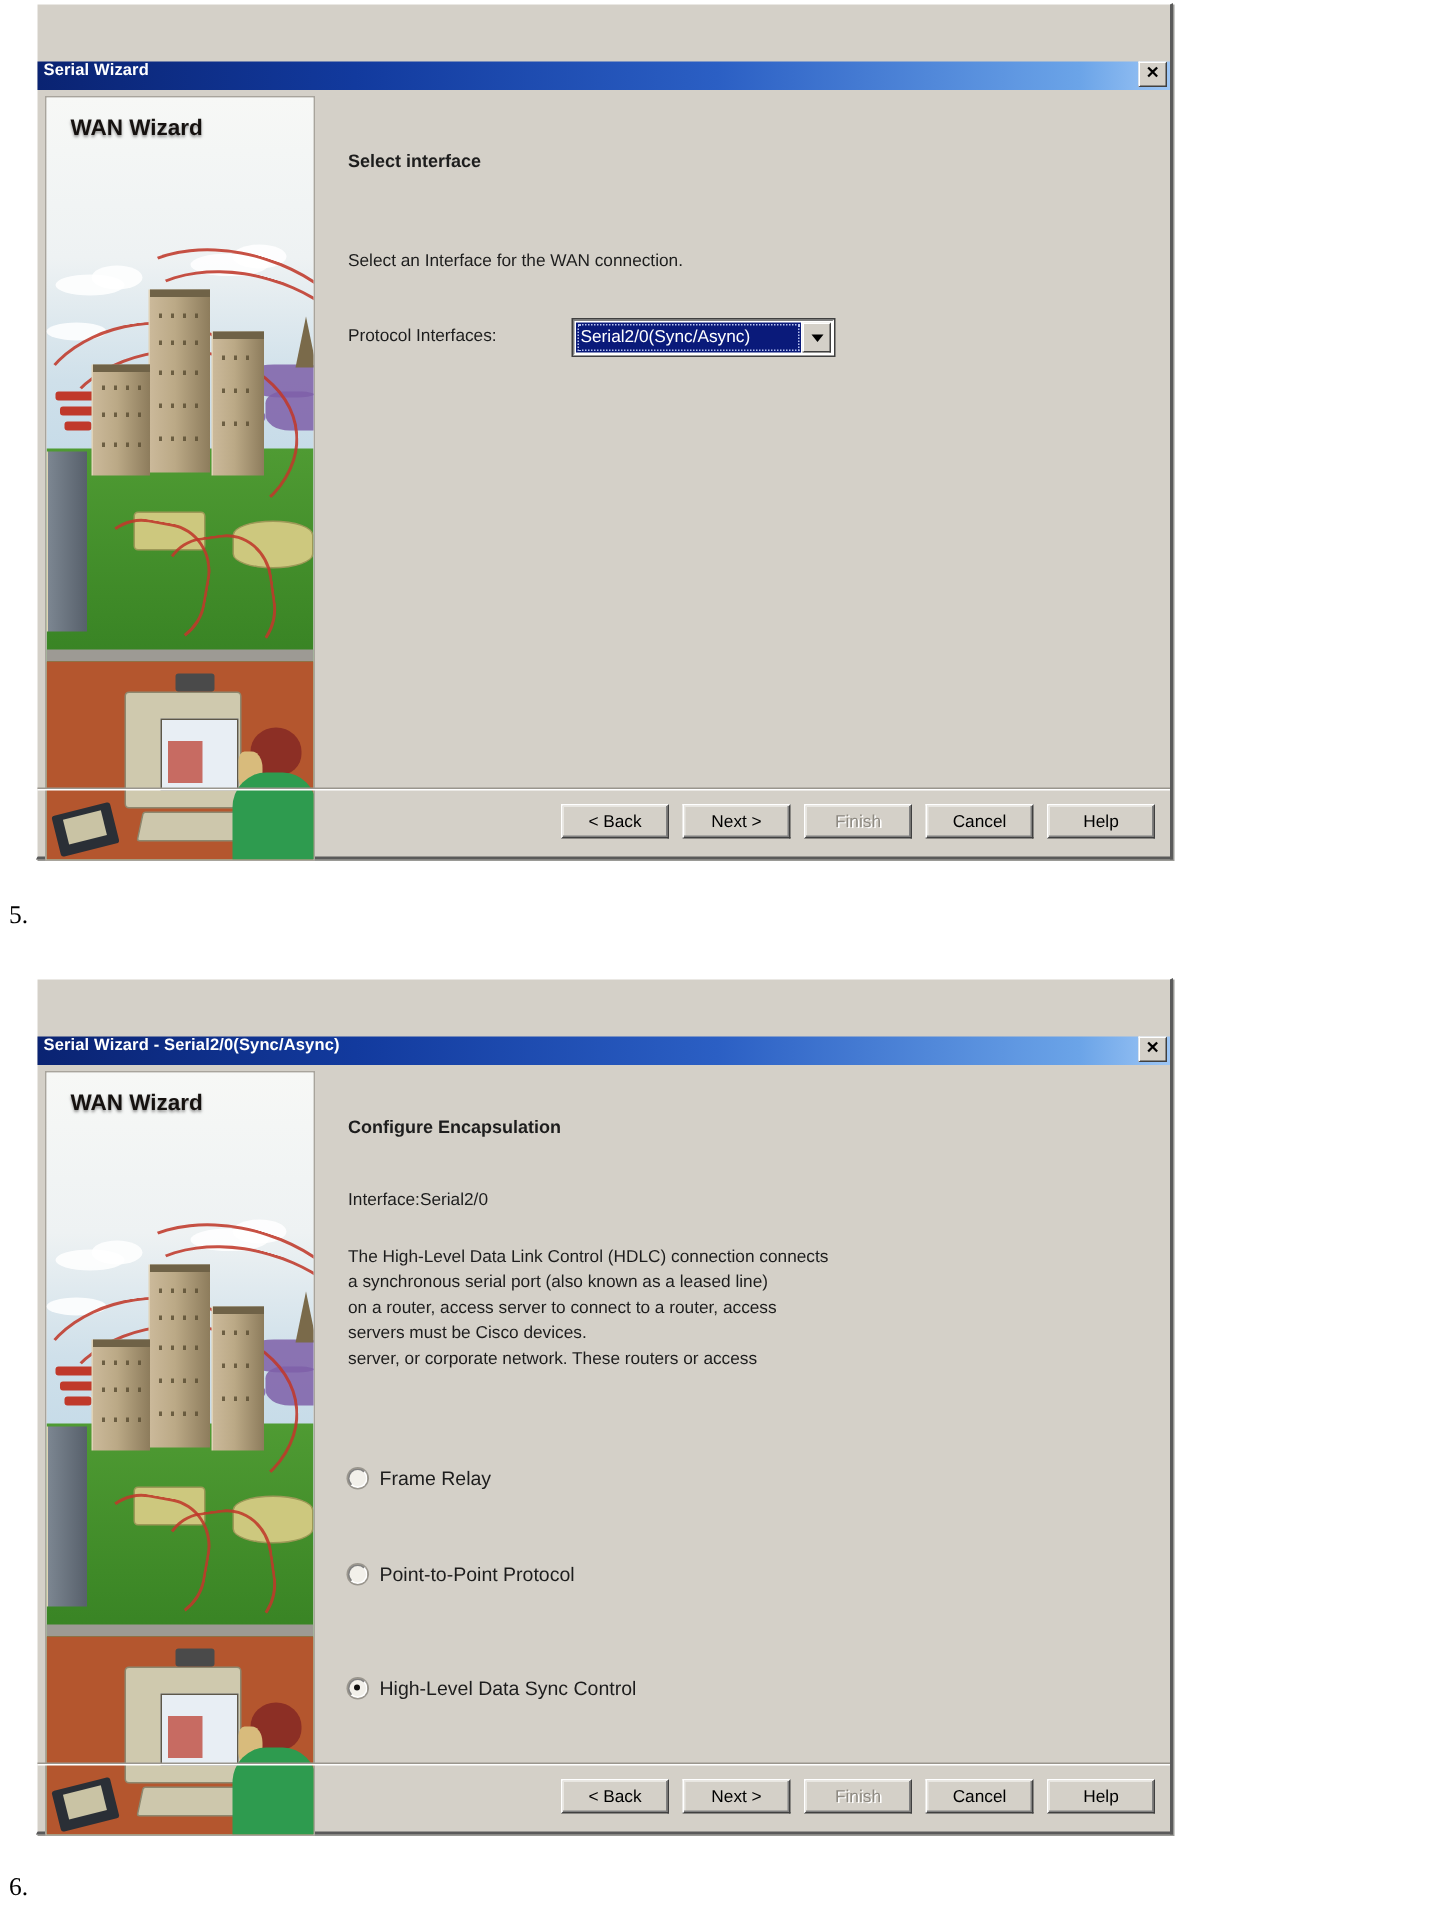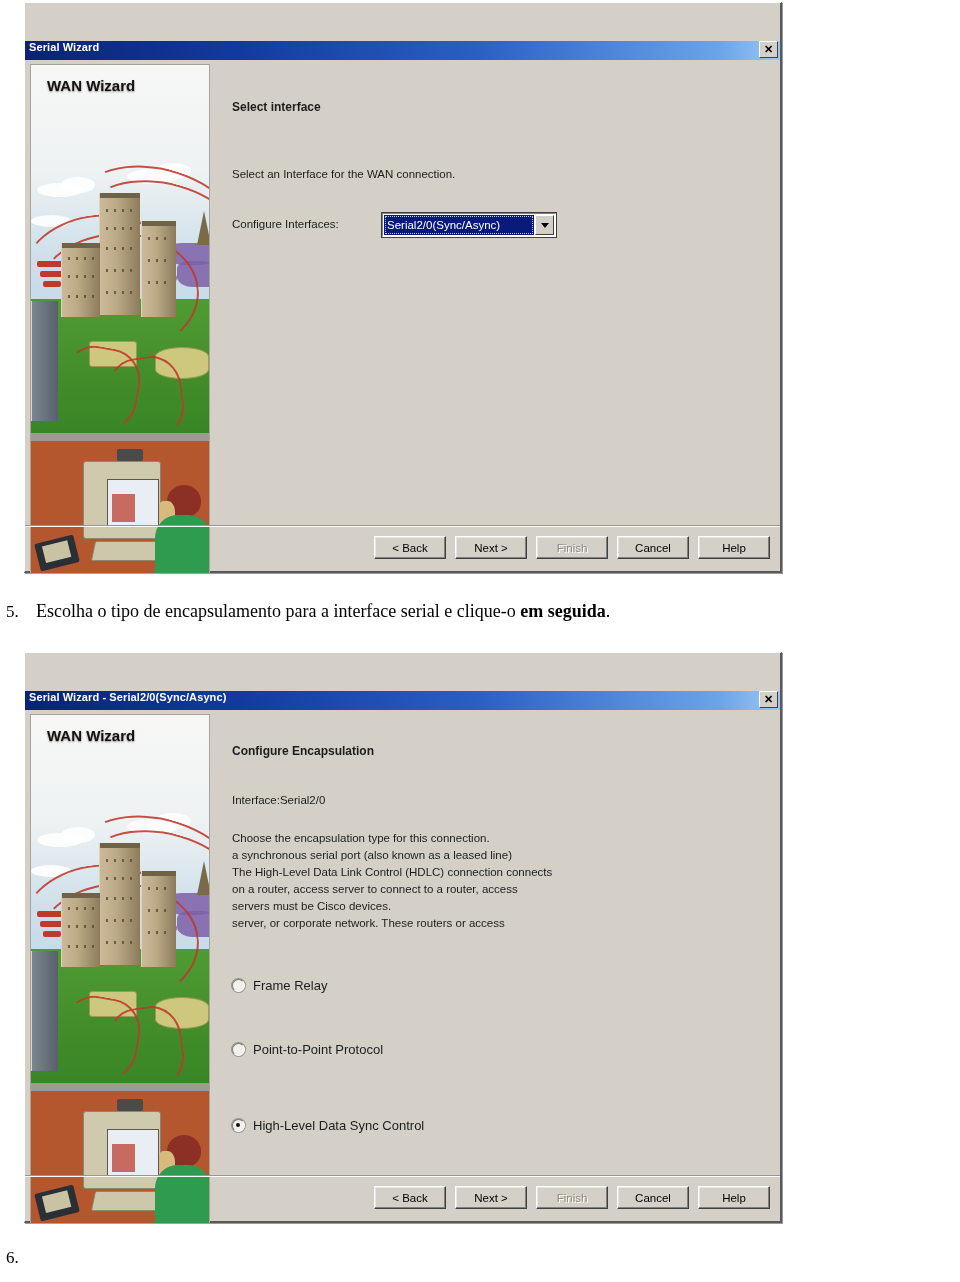--- a/index.html
+++ b/index.html
@@ -308,21 +308,21 @@
           <div class="person-body" style="left:124px; bottom:0; width:56px; height:58px;"></div>
           <div class="phone" style="left:6px; bottom:6px; width:40px; height:28px;">
               <div class="pad"></div>
             </div>
         </div>
       </div>
 
       <div class="pane">
         <div class="pane-head" style="position:absolute; left:22px; top:40px;">Select interface</div>
         <div class="pane-text" style="position:absolute; left:22px; top:108px;">Select an Interface for the WAN connection.</div>
-        <div class="lbl" style="position:absolute; left:22px; top:158px;">Configure Interfaces:</div>
+        <div class="lbl" style="position:absolute; left:22px; top:158px;">Protocol Interfaces:</div>
         <div class="combo" style="left:172px; top:153px; width:170px; height:20px;">
           <span class="val">Serial2/0(Sync/Async)</span>
           <span class="arrowbtn">
               <span class="caret"></span>
             </span>
         </div>
       </div>
     </div>
 
     <div class="footer-sep" style="top:522px;"></div>
@@ -330,23 +330,20 @@
         <div class="btn">&lt; Back</div>
         <div class="btn">Next &gt;</div>
         <div class="btn disabled">Finish</div>
         <div class="btn">Cancel</div>
         <div class="btn">Help</div>
       </div>
   </div>
 
   <div class="caption" style="left:6px; top:600px; width:700px;">
     <span class="num">5.</span>
-    <span class="txt">
-      <span>Escolha o tipo de encapsulamento para a interface serial e clique-o </span><b>em seguida</b><span>.</span>
-    </span>
   </div>
 
   <div class="dialog" id="dlg2" style="left:24px; top:652px; width:755px; height:568px;">
 
     <div class="titlebar">
       <span class="title">Serial Wizard - Serial2/0(Sync/Async)</span>
       <span class="title-btn">✕</span>
     </div>
 
     <div class="dlg-body" style="height:547px;">
@@ -444,23 +441,22 @@
           <div class="phone" style="left:6px; bottom:6px; width:40px; height:28px;">
               <div class="pad"></div>
             </div>
         </div>
       </div>
 
       <div class="pane">
         <div class="pane-head" style="position:absolute; left:22px; top:34px;">Configure Encapsulation</div>
         <div class="pane-text" style="position:absolute; left:22px; top:84px;">Interface:Serial2/0</div>
         <div class="pane-text" id="dlg2-desc" style="position:absolute; left:22px; top:120px; line-height:17px;">
-            <div>Choose the encapsulation type for this connection.</div>
+            <div>The High-Level Data Link Control (HDLC) connection connects</div>
             <div>a synchronous serial port (also known as a leased line)</div>
-            <div>The High-Level Data Link Control (HDLC) connection connects</div>
             <div>on a router, access server to connect to a router, access</div>
             <div>servers must be Cisco devices.</div>
             <div>server, or corporate network. These routers or access</div>
           </div>
         <div id="dlg2-options">
             <div class="radio-row" style="left: 22px; top: 268px;">
               <span class="radio"></span>
               <span class="rlabel">Frame Relay</span>
             </div>
             <div class="radio-row" style="left: 22px; top: 332px;">

